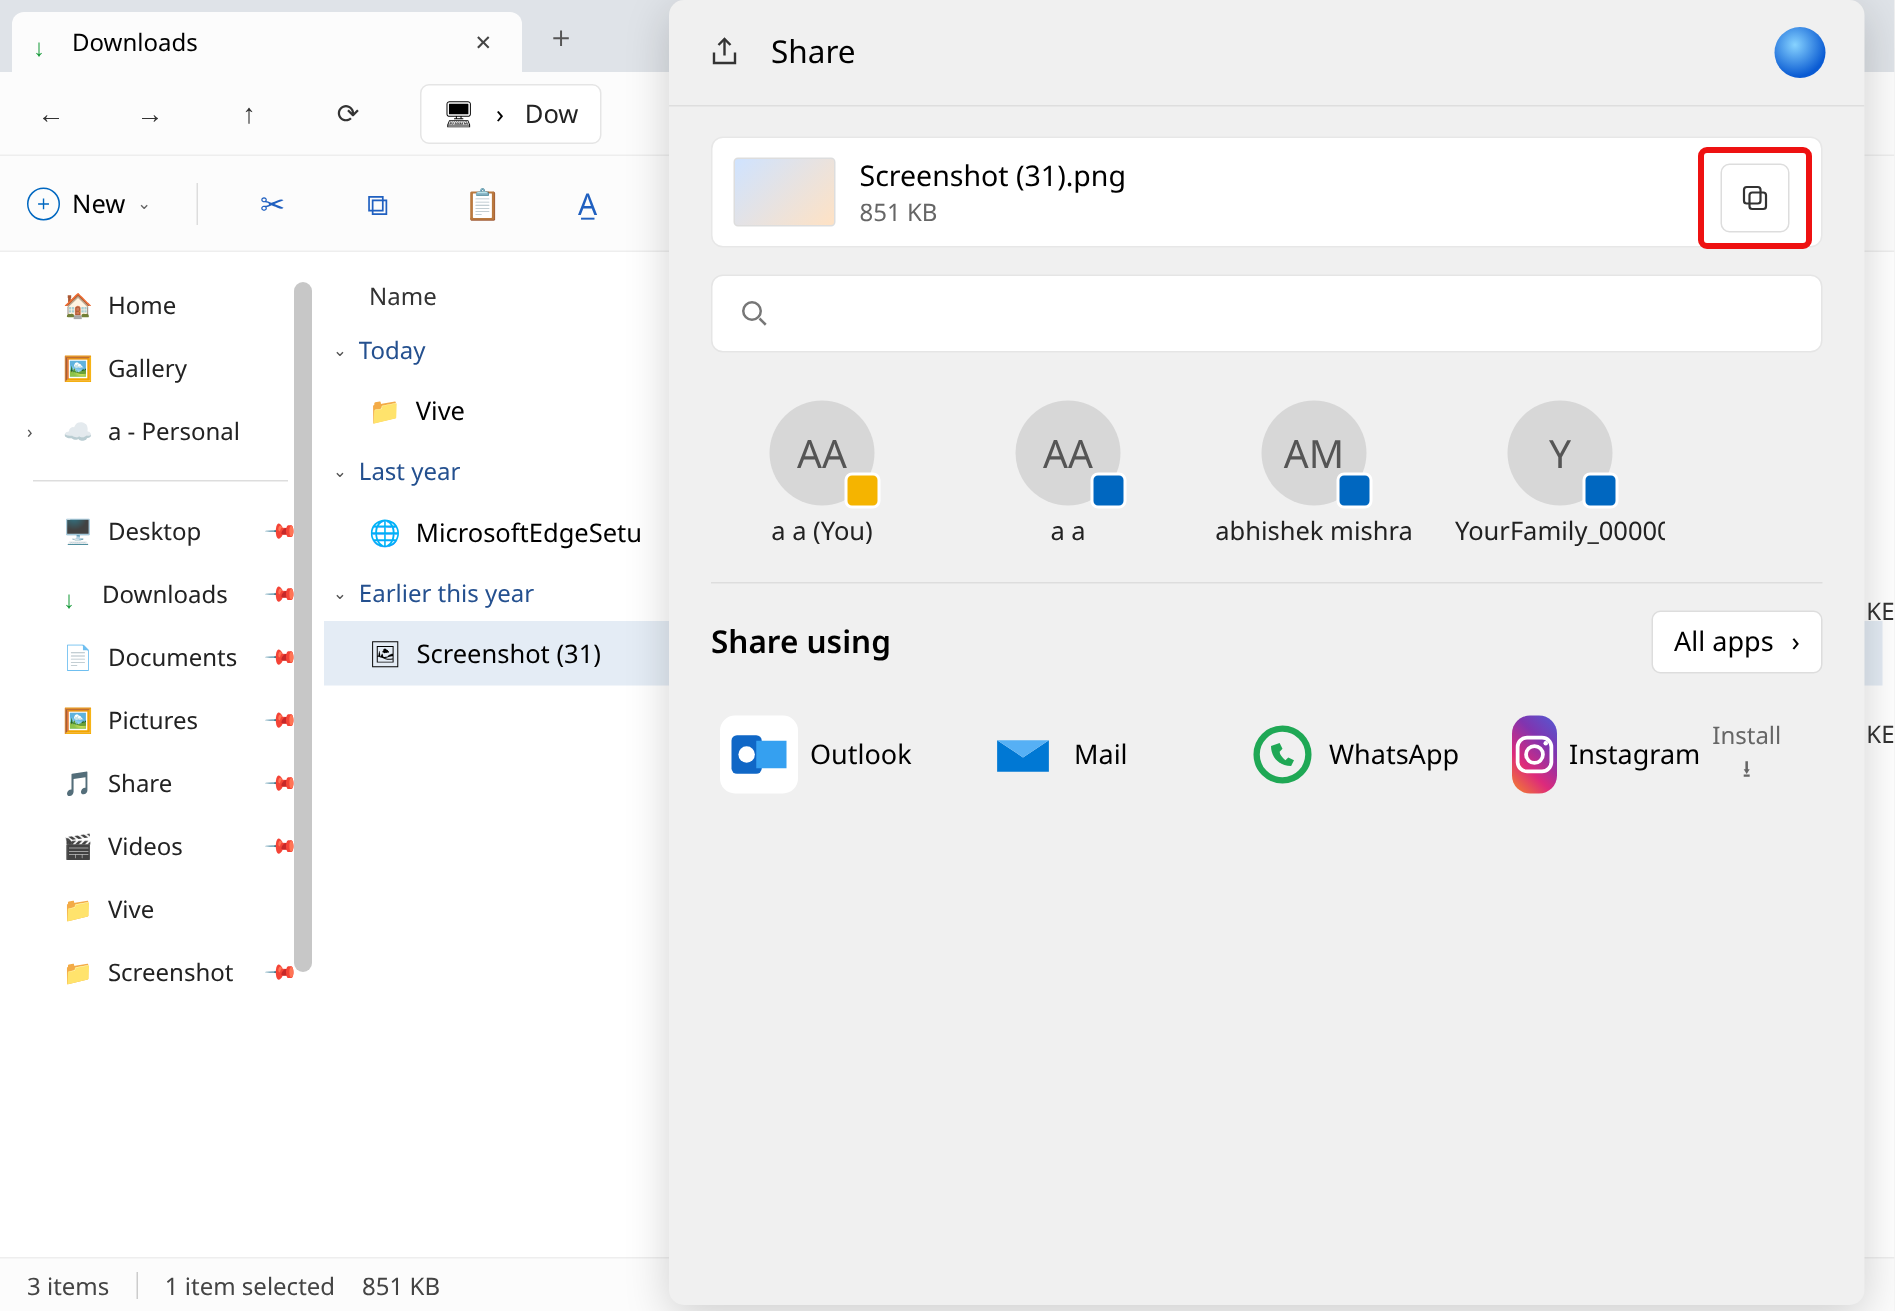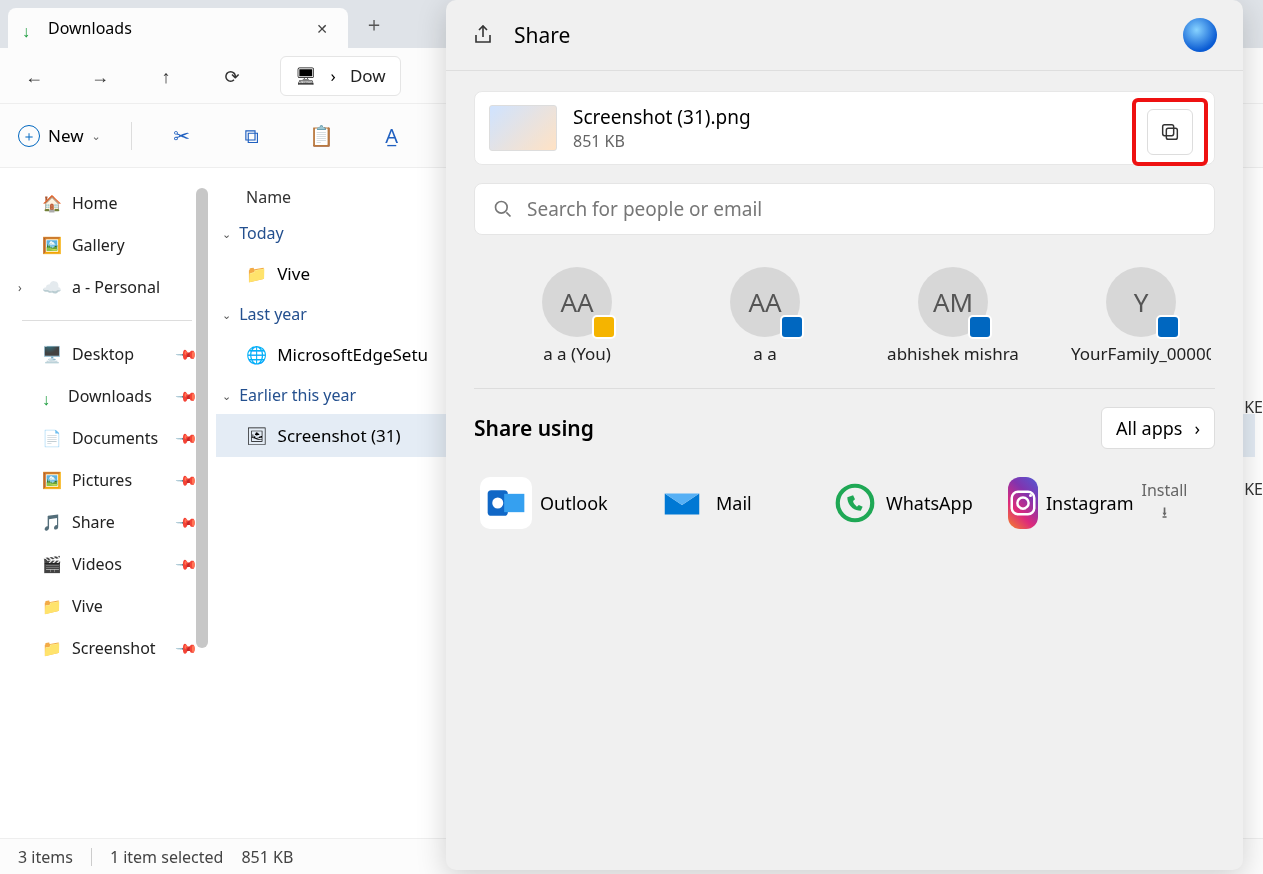--- a/index.html
+++ b/index.html
@@ -56,21 +56,21 @@
 .share-body { padding: 20px 28px; }
 .filecard { display: flex; align-items: center; gap: 16px; background: #fff; border-radius: 8px; padding: 12px 14px; position: relative; border: 1px solid #e7e7e7; }
 .thumb { width: 68px; height: 46px; background: linear-gradient(135deg,#cfe3ff,#ffe2c4); border: 1px solid #ddd; border-radius: 3px; }
 .fname { font-size: 19px; }
 .fsize { font-size: 16px; color: #666; }
 .copy-hl { position: absolute; right: 6px; top: 6px; width: 76px; height: 68px; border: 4px solid #e11; border-radius: 6px; display: flex; align-items: center; justify-content: center; }
 .copy-btn { width: 46px; height: 46px; background: #fff; border: 1px solid #ddd; border-radius: 6px; display: flex; align-items: center; justify-content: center; font-size: 20px; }
 
 .searchbox { margin-top: 18px; height: 52px; background: #fff; border: 1px solid #e5e5e5; border-radius: 8px; display: flex; align-items: center; gap: 14px; padding: 0 18px; font-size: 19px; color: #777; }
 
-.contacts { display: flex; gap: 48px; margin-top: 32px; padding: 0 4px; justify-content: flex-end; }
+.contacts { display: flex; gap: 24px; margin-top: 32px; padding: 0 4px; }
 .contact { width: 140px; display: flex; flex-direction: column; align-items: center; text-align: center; gap: 6px; }
 .av { width: 70px; height: 70px; border-radius: 50%; background: #d7d7d7; display: flex; align-items: center; justify-content: center; font-size: 26px; color: #555; position: relative; }
 .badge { position: absolute; right: -4px; bottom: -2px; width: 24px; height: 24px; background: #0067c0; border-radius: 5px; border: 2px solid #fff; }
 .badge.yellow { background: #f5b400; }
 .cname { font-size: 17px; color: #222; line-height: 1.25; max-width: 140px; overflow: hidden; }
 
 .hr { height: 1px; background: #ddd; margin: 24px 0 18px; }
 .su-row { display: flex; align-items: center; justify-content: space-between; }
 .su-title { font-size: 21px; font-weight: 600; }
 .allapps { display: flex; align-items: center; gap: 12px; background: #fff; border: 1px solid #ddd; border-radius: 6px; padding: 8px 14px; font-size: 18px; }
@@ -265,21 +265,20 @@
       </div>
     </div>
 
     <div class="searchbox">
       <span>
         <svg width="20" height="20" viewBox="0 0 24 24" fill="none" stroke="#777" stroke-width="2">
             <circle cx="10" cy="10" r="7"></circle>
             <path d="M21 21l-5-5"></path>
           </svg>
       </span>
-      <span>Search for people or email</span>
     </div>
 
     <div class="contacts">
       <div class="contact">
         <div class="av">
             <span>AA</span>
             <span class="badge yellow"></span>
           </div>
         <div class="cname">a a (You)</div>
       </div>

